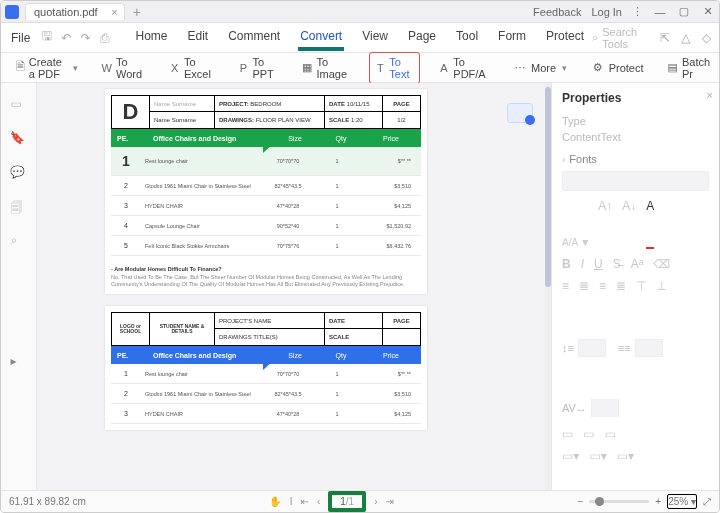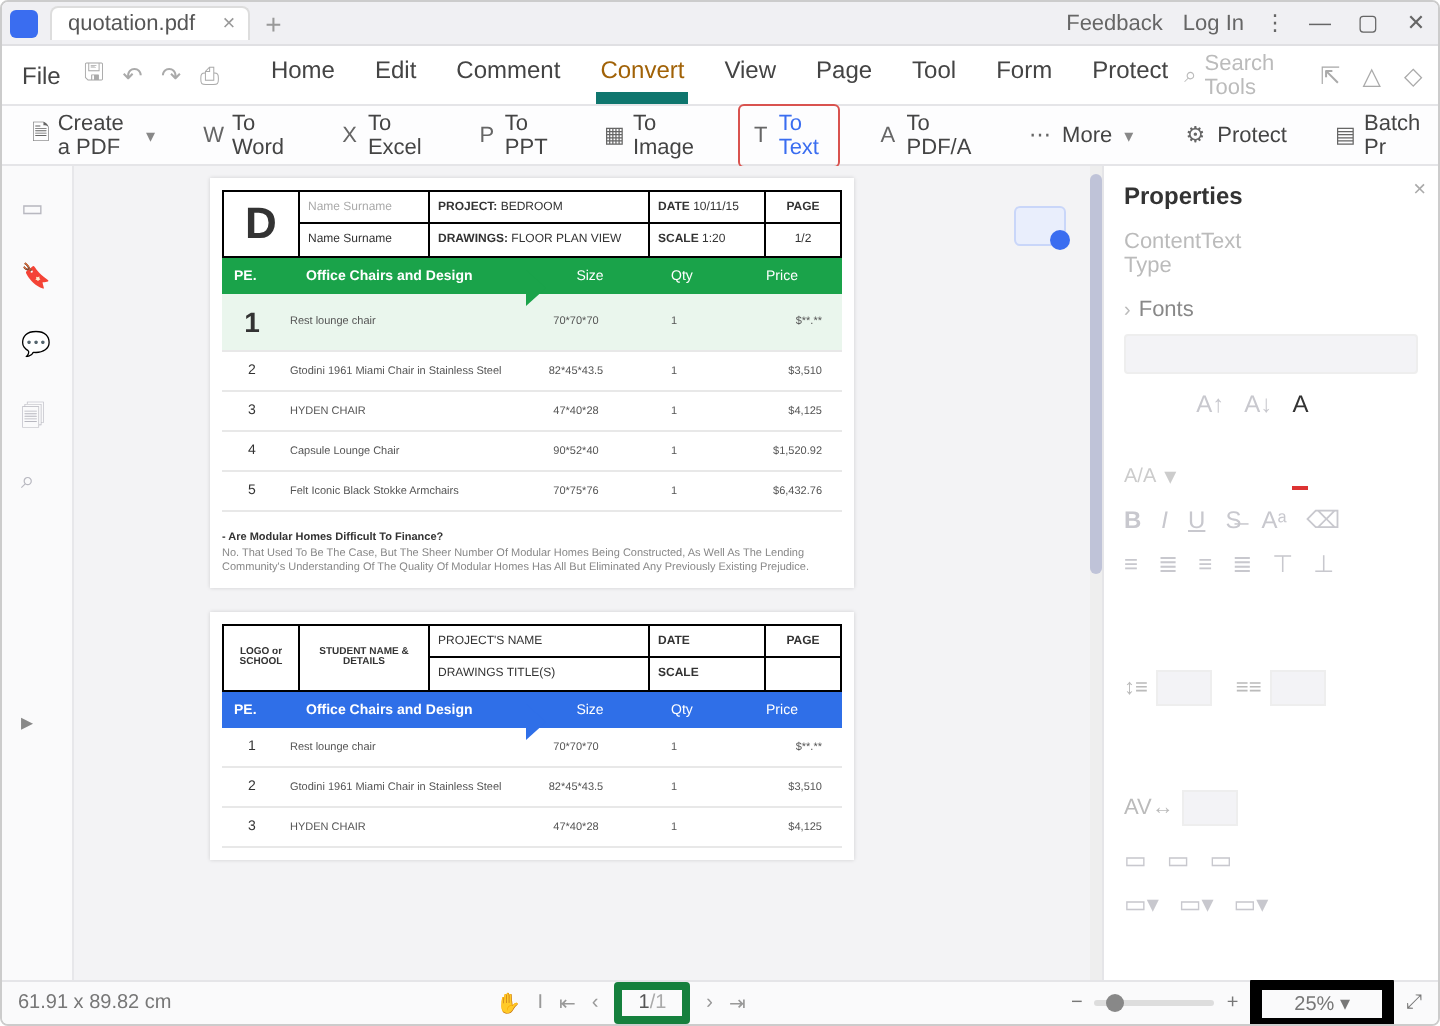--- a/index.html
+++ b/index.html
@@ -13,21 +13,21 @@
 .plus { margin-left: 8px; color: #999; font-size: 14px; }
 .titlebar-right { margin-left: auto; display: flex; align-items: center; gap: 10px; color: #666; }
 .win-btn { width: 14px; height: 14px; display: inline-flex; align-items: center; justify-content: center; }
 
 
 .menubar { display: flex; align-items: center; height: 30px; padding: 0 6px; border-bottom: 1px solid #e5e5e8; gap: 6px; font-size: 12px; }
 .file-menu { font-size: 12px; color: #444; padding: 2px 4px; }
 .sm-icon { width: 16px; height: 16px; display: inline-flex; align-items: center; justify-content: center; color: #aaa; }
 .menu-tabs { display: flex; gap: 16px; margin-left: 16px; }
 .menu-tab { padding: 4px 2px; color: #444; }
-.menu-tab.active { color: #a16207; border-bottom: 6px solid #0f766e; }
+.menu-tab.active { color: #1d4ed8; border-bottom: 4px solid #0f766e; }
 .menu-right { margin-left: auto; display: flex; align-items: center; gap: 8px; color: #999; }
 .search-tools { color: #bbb; font-size: 11px; display: flex; align-items: center; gap: 4px; }
 
 
 .toolbar { display: flex; align-items: center; height: 30px; padding: 0 10px; border-bottom: 1px solid #e5e5e8; gap: 14px; font-size: 11px; color: #444; background: #fdfdfe; }
 .tbtn { display: flex; align-items: center; gap: 4px; padding: 3px 5px; }
 .tbtn.hl { border: 1px solid #d9534f; border-radius: 3px; color: #3a6df0; }
 .tbtn .chev { color: #888; font-size: 9px; margin-left: 2px; }
 .tool-icon { width: 14px; height: 14px; display: inline-flex; align-items: center; justify-content: center; color: #666; }
 
@@ -92,21 +92,21 @@
 .spin { display: inline-flex; align-items: center; gap: 4px; margin-top: 36px; }
 .spin .fld { width: 28px; height: 18px; background: #f3f3f6; border: 1px solid #eee; }
 
 
 .status { height: 22px; border-top: 1px solid #e5e5e8; display: flex; align-items: center; padding: 0 8px; font-size: 10px; color: #777; background: #fafafb; gap: 10px; justify-content: center; }
 .status .mid { margin-left: auto; display: flex; align-items: center; gap: 8px; color: #999; }
 .status .pg { border: 4px solid #15803d; padding: 1px 8px; border-radius: 2px; color: #555; }
 .status .right { margin-left: auto; display: flex; align-items: center; gap: 6px; }
 .zoom-slider { width: 60px; height: 3px; background: #ddd; border-radius: 2px; position: relative; }
 .zoom-slider:before { content: ""; position: absolute; left: 6px; top: -3px; width: 9px; height: 9px; background: #888; border-radius: 50%; }
-.zoom-box { border: 6px solid #000000; padding: 1px 16px; border-radius: 2px; }
+.zoom-box { border: 1px solid #000000; padding: 1px 0; border-radius: 2px; }
 </style>
 </head>
 <body>
 
 <div class="titlebar">
   <div class="app-icon"></div>
   <div class="tab">
     <span>quotation.pdf</span>
     <span class="close">×</span>
   </div>
@@ -338,22 +338,22 @@
     <div class="thumb"></div>
   </div>
 
   <div class="scrollstrip">
     <div class="scrollthumb" style="top:4px;height:200px"></div>
   </div>
 
   <div class="props">
     <span class="close">×</span>
     <h3>Properties</h3>
+    <div class="muted">Type</div>
     <div class="muted" style="margin-top:4px">ContentText</div>
-    <div class="muted">Type</div>
 
     <div class="section">
       <div class="lbl">Fonts</div>
       <div class="dropdown"></div>
       <div class="iconrow">
         <span class="spin">
             <span style="color:#ccc;font-size:10px">A/A</span>
             <span style="color:#ccc">▾</span>
           </span>
         <span>A↑</span>

